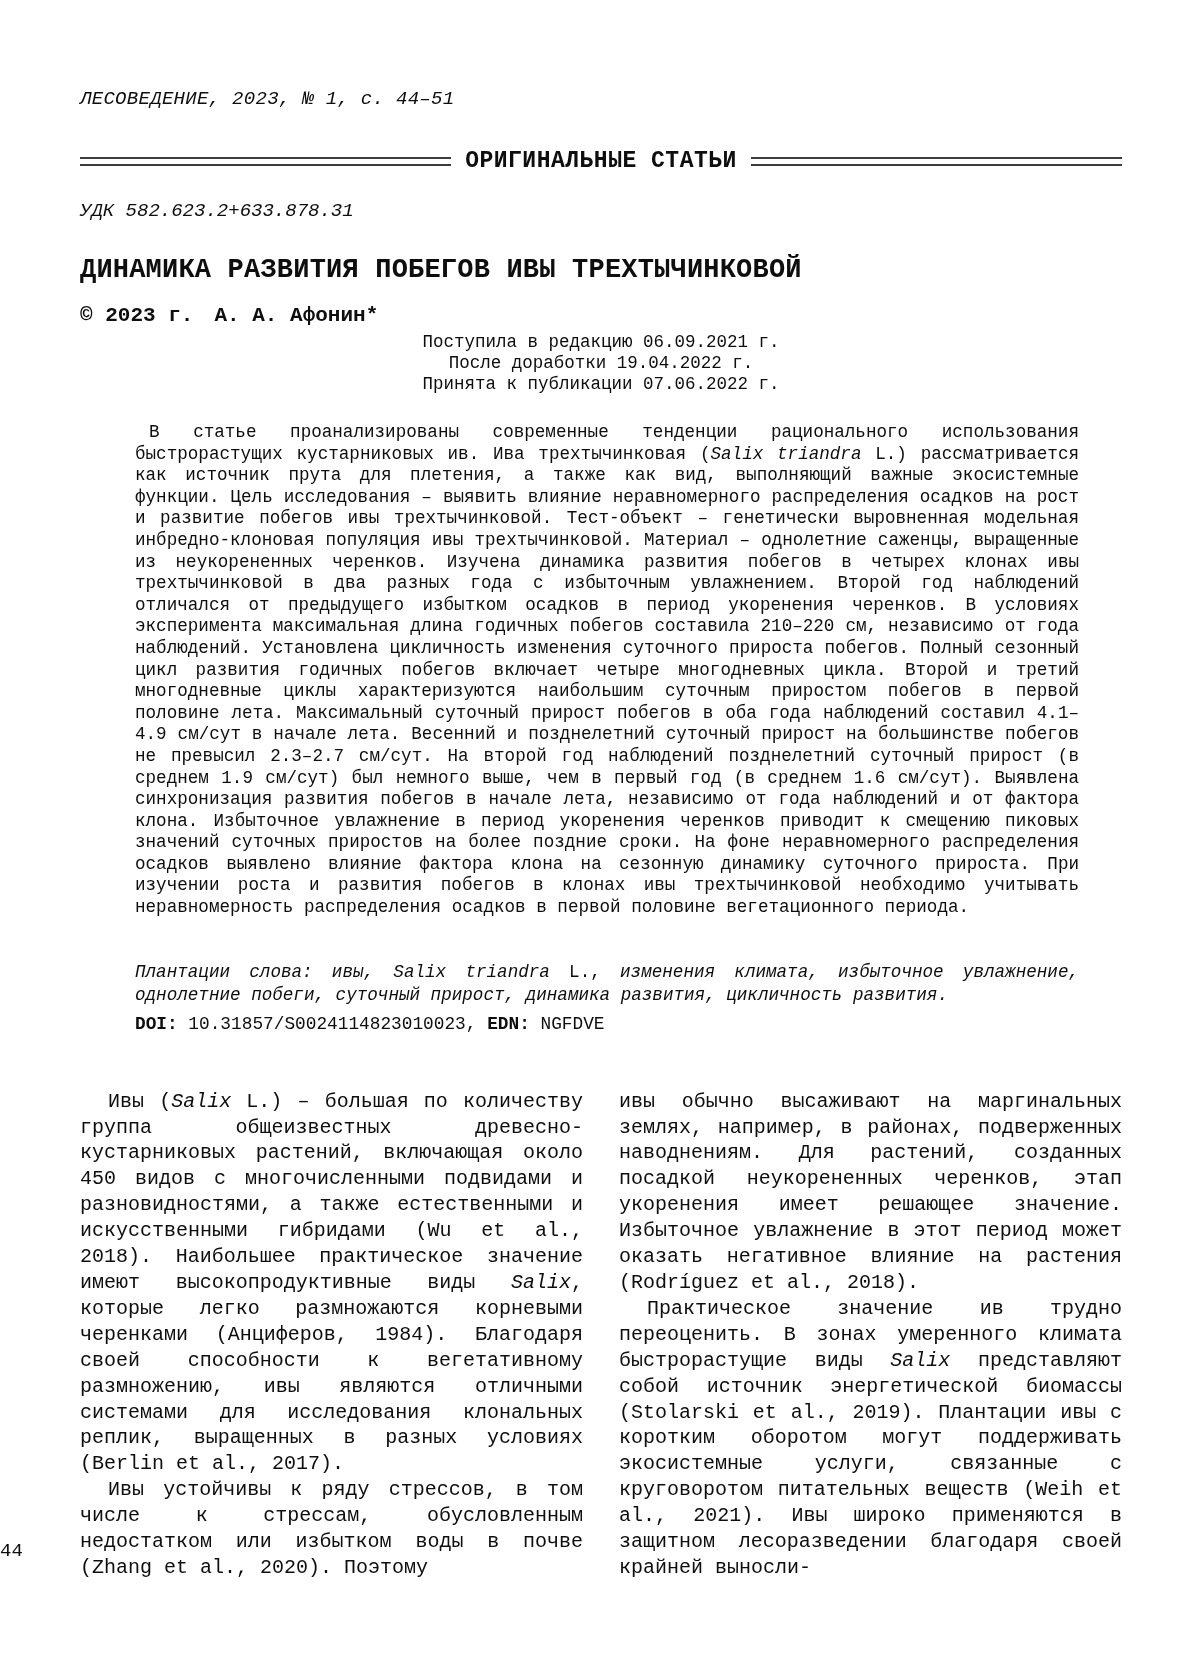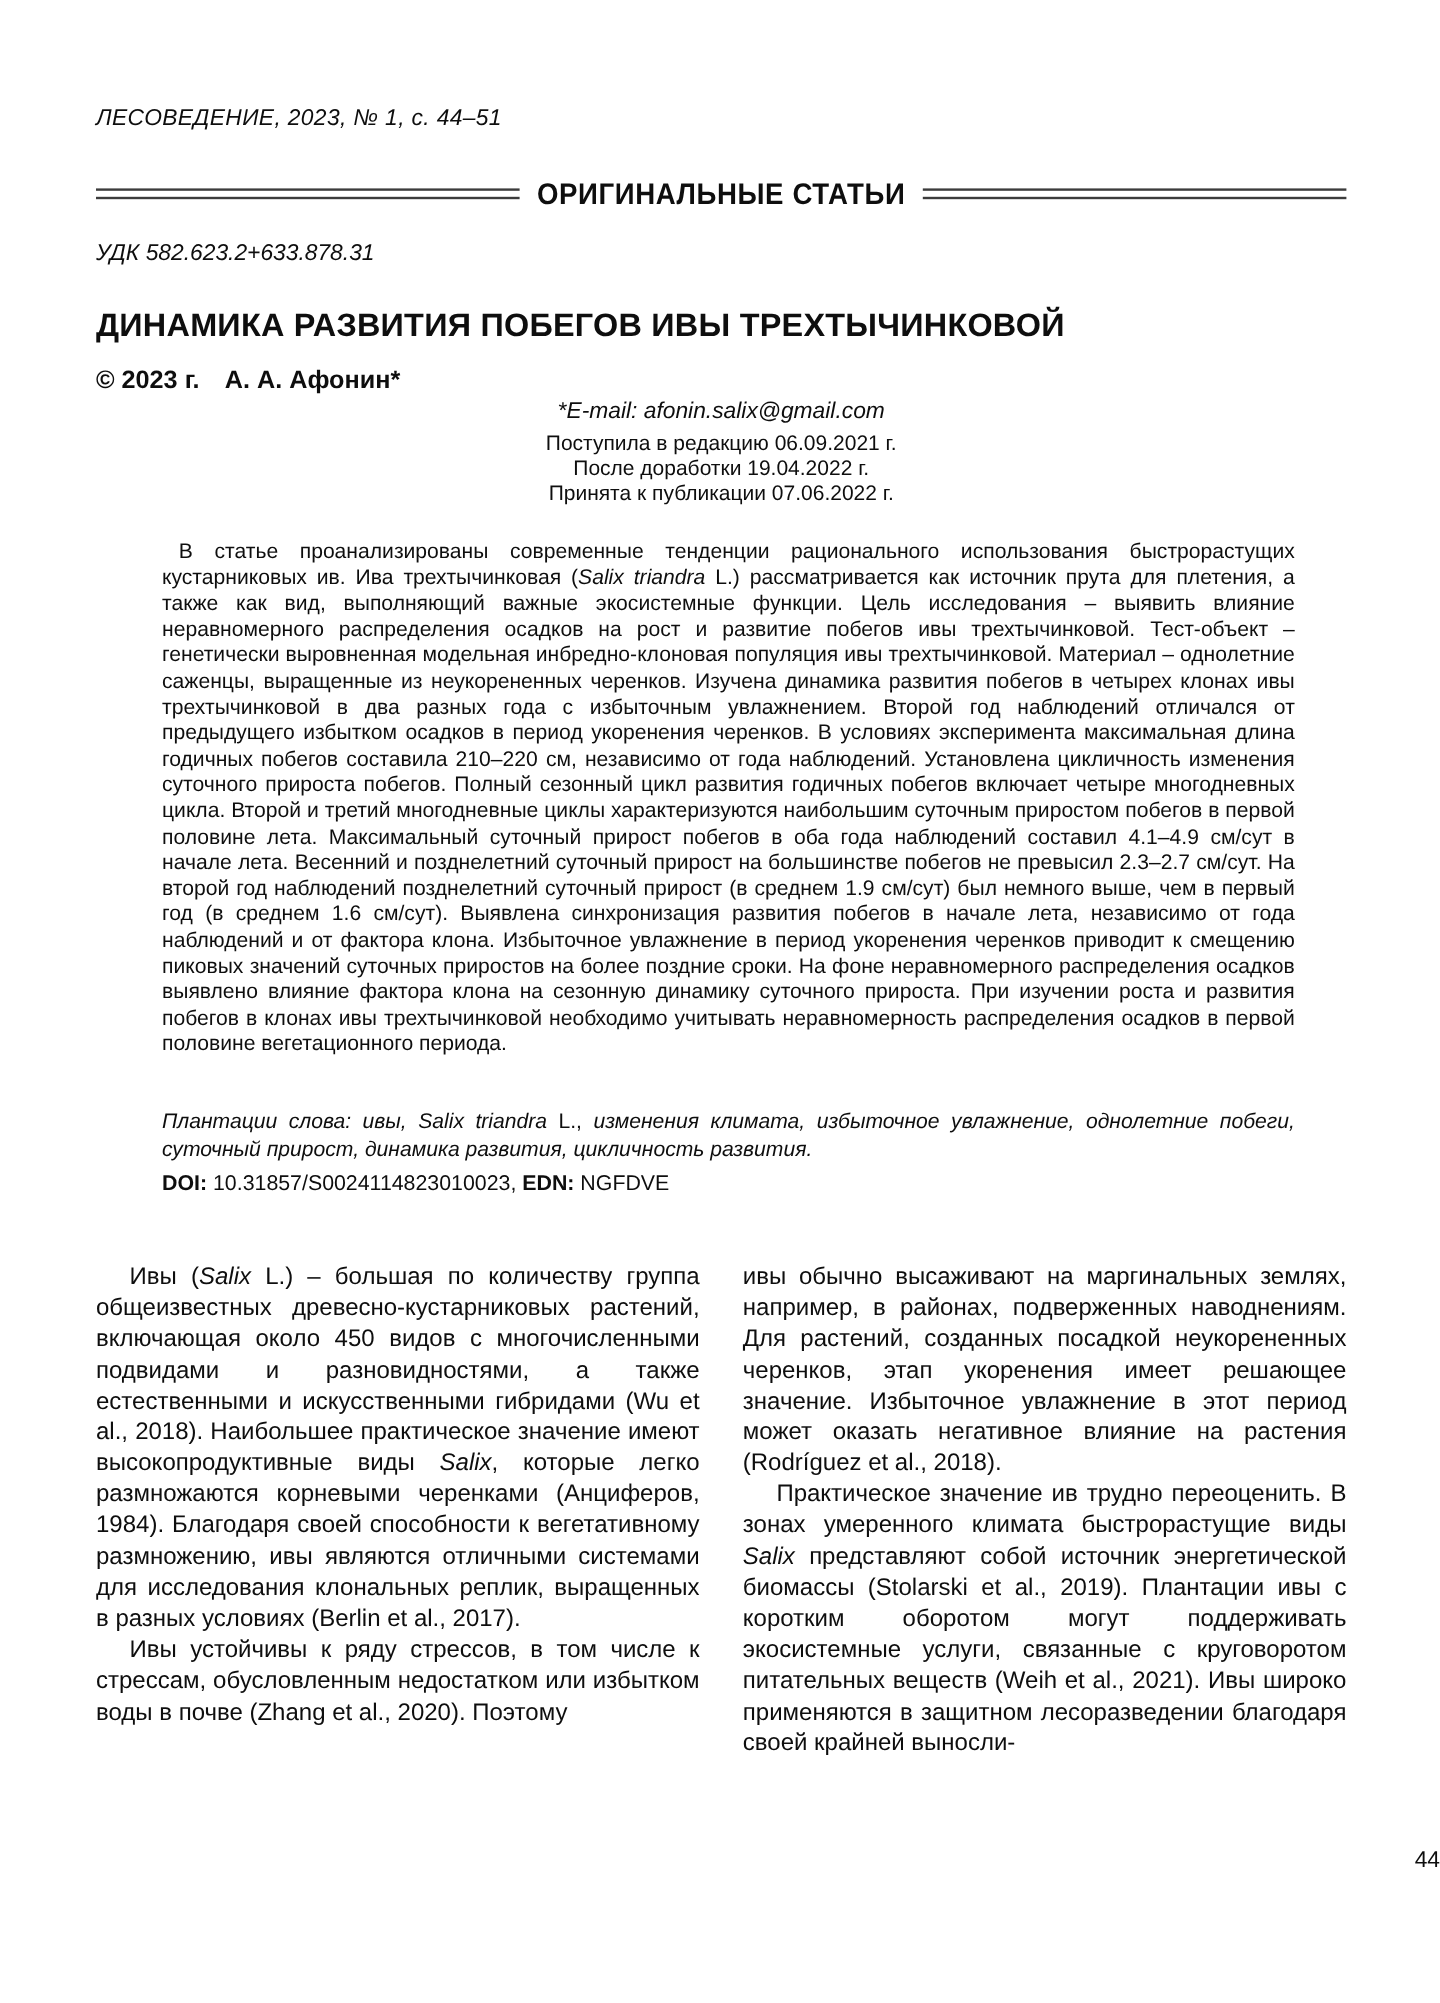--- a/index.html
+++ b/index.html
@@ -3,21 +3,21 @@
 <meta charset="utf-8">
 <style>
   html,body{margin:0;padding:0;background:#ffffff;}
   .page{
     position:relative;
     width:1200px;
     height:1669px;
     margin:0 auto;
     background:#ffffff;
     color:#0e0e0e;
-    font-family:Liberation Sans, sans-serif;
+    font-family:Liberation Mono, monospace;
     box-sizing:border-box;
     padding:88px 78px 0 80px;
     overflow:hidden;
   }
   .journal-line{
     font-style:italic;
     font-size:19px;
     letter-spacing:0.3px;
   }
   .section-banner{
@@ -107,24 +107,24 @@
     font-size:20px;
     line-height:25.9px;
     text-align:justify;
   }
   .col p{margin:0;text-indent:28px;}
   .col p.no-indent{text-indent:0;}
   .seg-i{font-style:italic;}
   .seg-b{font-weight:bold;}
   .page-number{
     position:absolute;
-    left:12px;
+    left:0;
     right:0;
     top:1540px;
-    text-align:right;
+    text-align:left;
     font-size:19px;
   }
 </style>
 </head>
 <body>
 
 <div class="page">
 
   <div class="journal-line">ЛЕСОВЕДЕНИЕ, 2023, № 1, с. 44–51</div>
 
@@ -136,21 +136,20 @@
 
   <div class="udc">УДК 582.623.2+633.878.31</div>
 
   <div class="title">
     <div>ДИНАМИКА РАЗВИТИЯ ПОБЕГОВ ИВЫ ТРЕХТЫЧИНКОВОЙ</div>
   </div>
 
   <div class="byline">© 2023 г.  А. А. Афонин*</div>
 
 
-  <div class="email">*E-mail: afonin.salix@gmail.com</div>
 
   <div class="dates">
     <div>Поступила в редакцию 06.09.2021 г.</div>
     <div>После доработки 19.04.2022 г.</div>
     <div>Принята к публикации 07.06.2022 г.</div>
   </div>
 
   <div class="abstract"><span>В статье проанализированы современные тенденции рационального использования быстрорастущих кустарниковых ив. Ива трехтычинковая (</span><span class="seg-i">Salix triandra</span><span> L.) рассматривается как источник прута для плетения, а также как вид, выполняющий важные экосистемные функции. Цель исследования – выявить влияние неравномерного распределения осадков на рост и развитие побегов ивы трехтычинковой. Тест-объект – генетически выровненная модельная инбредно-клоновая популяция ивы трехтычинковой. Материал – однолетние саженцы, выращенные из неукорененных черенков. Изучена динамика развития побегов в четырех клонах ивы трехтычинковой в два разных года с избыточным увлажнением. Второй год наблюдений отличался от предыдущего избытком осадков в период укоренения черенков. В условиях эксперимента максимальная длина годичных побегов составила 210–220 см, независимо от года наблюдений. Установлена цикличность изменения суточного прироста побегов. Полный сезонный цикл развития годичных побегов включает четыре многодневных цикла. Второй и третий многодневные циклы характеризуются наибольшим суточным приростом побегов в первой половине лета. Максимальный суточный прирост побегов в оба года наблюдений составил 4.1–4.9 см/сут в начале лета. Весенний и позднелетний суточный прирост на большинстве побегов не превысил 2.3–2.7 см/сут. На второй год наблюдений позднелетний суточный прирост (в среднем 1.9 см/сут) был немного выше, чем в первый год (в среднем 1.6 см/сут). Выявлена синхронизация развития побегов в начале лета, независимо от года наблюдений и от фактора клона. Избыточное увлажнение в период укоренения черенков приводит к смещению пиковых значений суточных приростов на более поздние сроки. На фоне неравномерного распределения осадков выявлено влияние фактора клона на сезонную динамику суточного прироста. При изучении роста и развития побегов в клонах ивы трехтычинковой необходимо учитывать неравномерность распределения осадков в первой половине вегетационного периода.</span></div>
 
   <div class="keywords"><span class="seg-i">Плантации слова: ивы, </span><span class="seg-i">Salix triandra</span><span> L., </span><span class="seg-i">изменения климата, избыточное увлажнение, однолетние побеги, суточный прирост, динамика развития, цикличность развития.</span></div>

